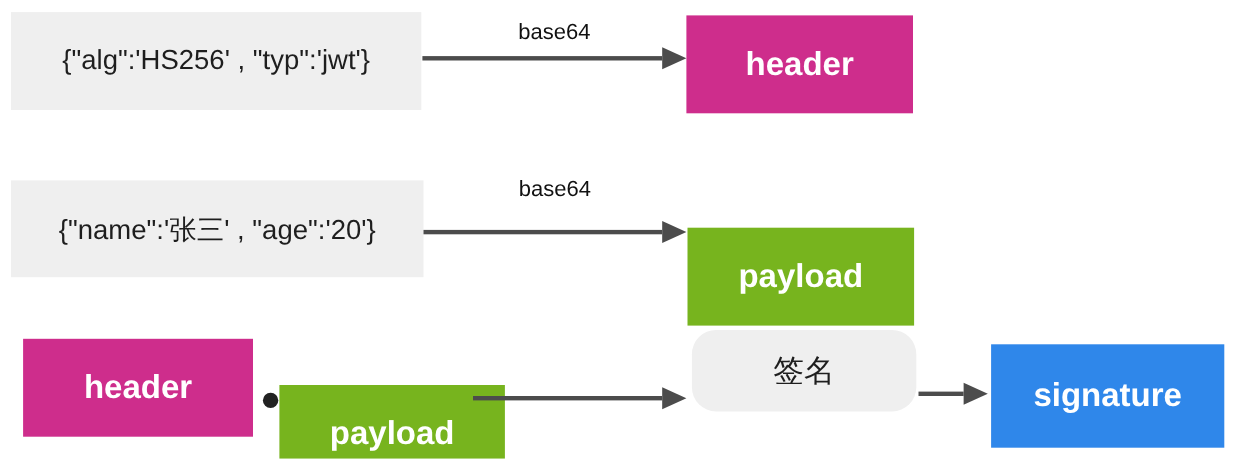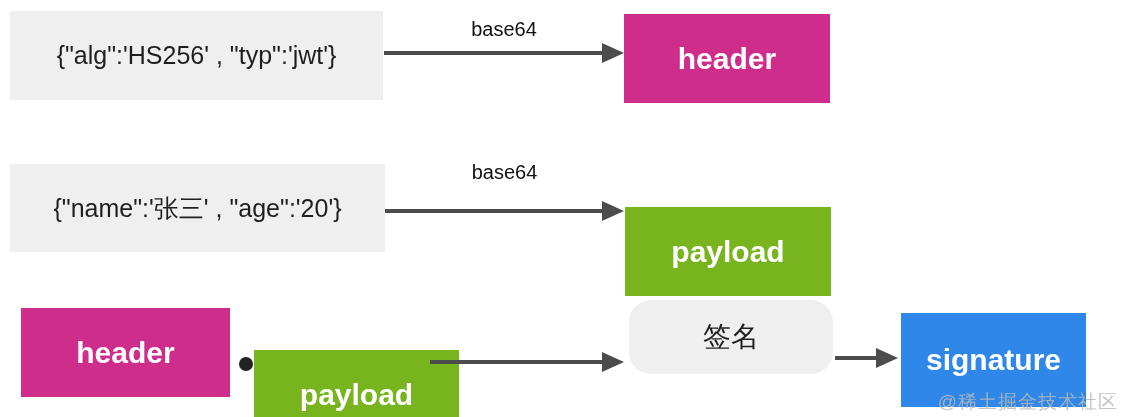--- a/index.html
+++ b/index.html
@@ -83,21 +83,21 @@
   .label2      { left: 385px; top: 161px; width: 239px; }
   .payload-top { left: 625px; top: 173px; width: 206px; height: 89px; }
 
   
   .header-bottom  { left: 21px;  top: 308px; width: 209px; height: 89px; }
   .dot-pos        { left: 239px; top: 357px; }
   .payload-bottom { left: 254px; top: 316px; width: 205px; height: 89px; }
   .arrow3         { left: 430px; top: 352px; width: 194px; }
   .sign-pos       { left: 629px; top: 300px; width: 204px; height: 74px; border-radius: 22px; }
   .arrow4         { left: 835px; top: 348px; width: 63px; }
-  .signature-box  { left: 901px; top: 313px; width: 185px; height: 94px; }
+  .signature-box  { left: 901px; top: 313px; width: 212px; height: 94px; }
 </style>
 </head>
 <body>
 
 <div class="canvas">
 
   <div class="box graybox json1">{"alg":'HS256' , "typ":'jwt'}</div>
 
   <div class="arrow-label label1">base64</div>
 
@@ -132,15 +132,14 @@
 
   <div class="box graybox sign-box sign-pos">签名</div>
 
   <div class="arrow arrow4">
     <div class="line"></div>
     <div class="head"></div>
   </div>
 
   <div class="box tagbox blue signature-box">signature</div>
 
-  <div class="watermark">@稀土掘金技术社区</div>
 
 </div>
 
 </body></html>

